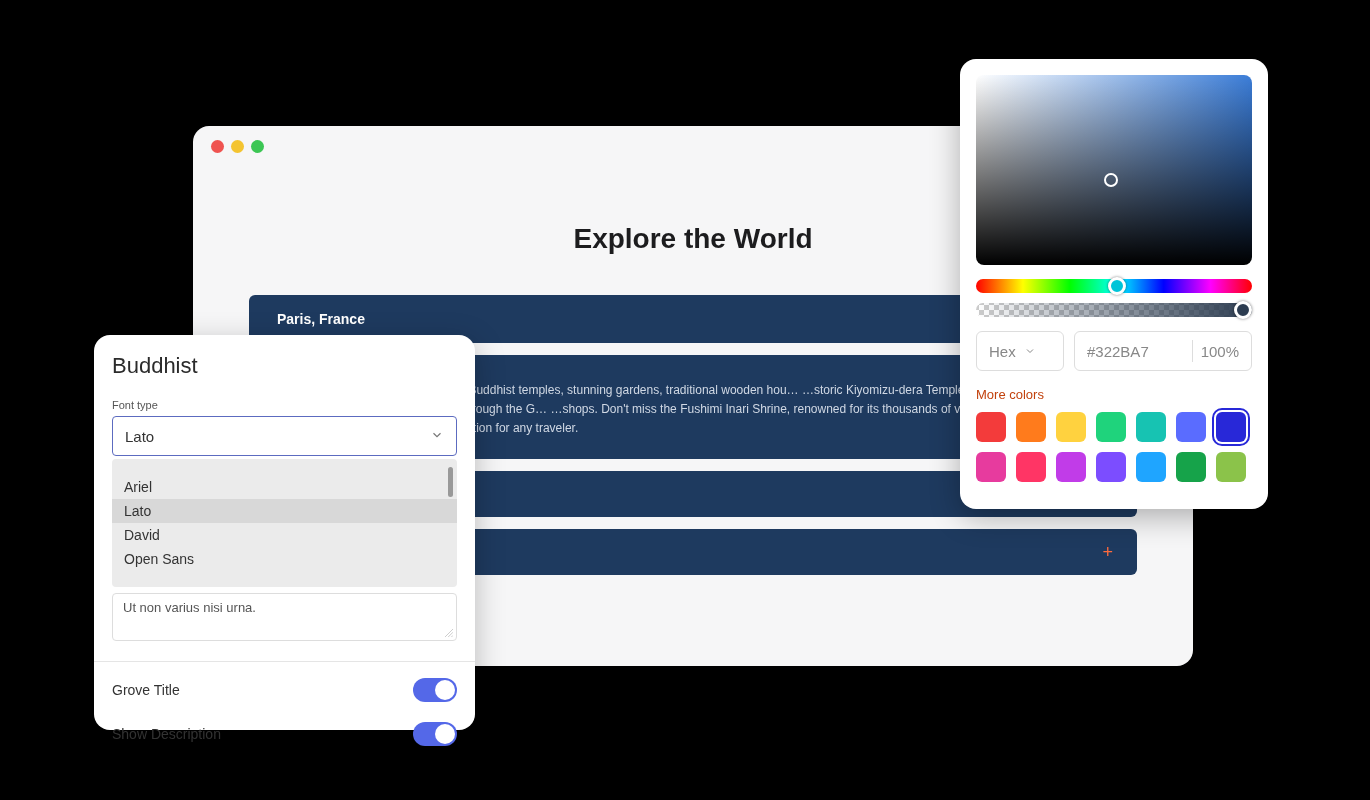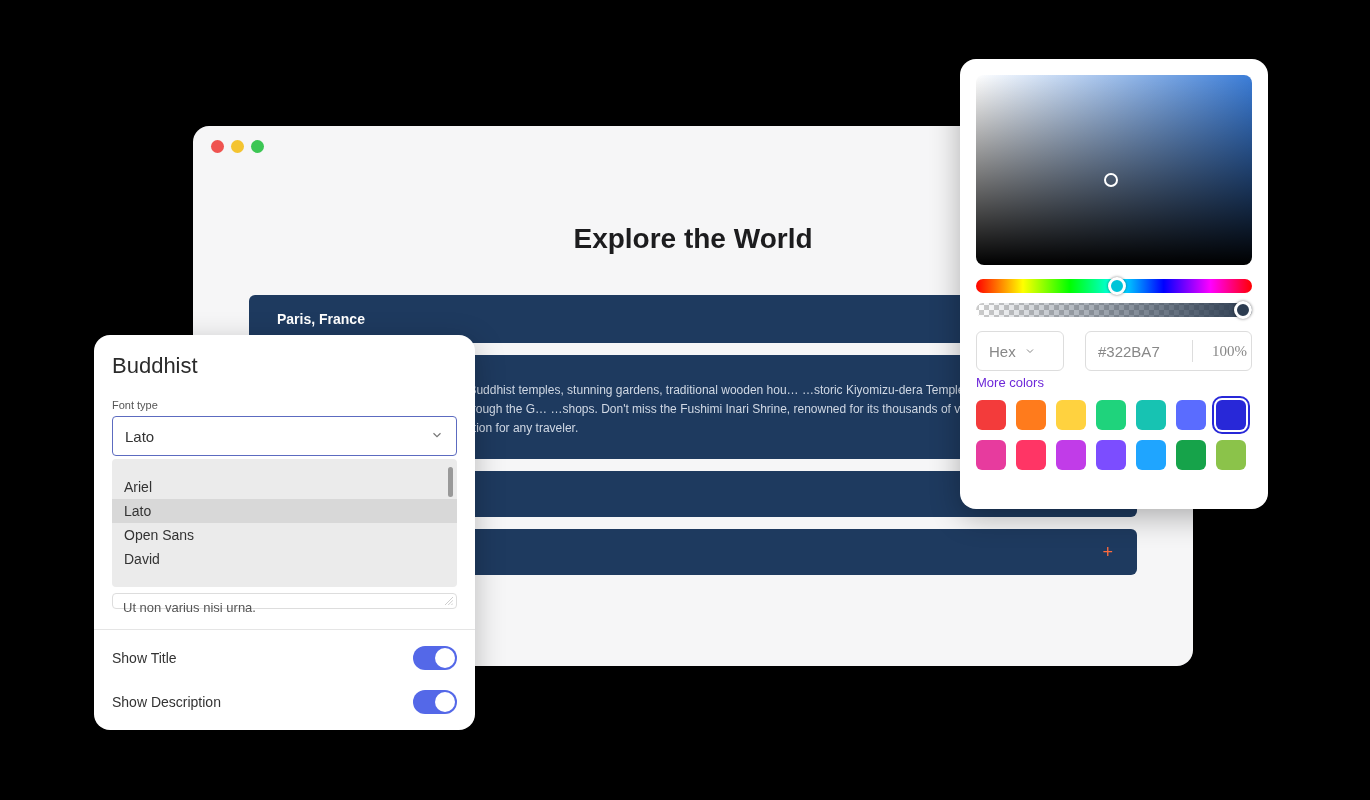--- a/index.html
+++ b/index.html
@@ -137,21 +137,21 @@
       position: absolute;
       right: 4px;
       top: 8px;
       width: 5px;
       height: 30px;
       background: #999;
       border-radius: 3px;
     }
     .textarea-field {
       width: 100%;
-      height: 16px;
+      height: 48px;
       border: 1px solid #ddd;
       border-radius: 4px;
       padding: 6px 10px;
       font-size: 13px;
       color: #555;
       margin-top: 6px;
       resize: none;
       position: relative;
     }
     .textarea-resize {
@@ -260,21 +260,21 @@
       top: -2px;
       width: 18px;
       height: 18px;
       border: 3px solid #fff;
       border-radius: 50%;
       background: #2c3c50;
       box-shadow: 0 0 3px rgba(0,0,0,0.5);
     }
     .color-inputs {
       display: flex;
-      gap: 21px;
+      gap: 10px;
       margin-top: 14px;
       justify-content: space-between;
     }
     .format-select {
       border: 1px solid #ddd;
       border-radius: 6px;
       height: 40px;
       padding: 0 12px;
       display: flex;
       align-items: center;
@@ -298,27 +298,26 @@
     .hex-sep {
       position: absolute;
       right: 58px;
       top: 8px;
       bottom: 8px;
       width: 1px;
       background: #ddd;
     }
     .hex-alpha {
       position: absolute;
-      right: 4px;
-      font-family: Liberation Serif, serif;
+      right: 12px;
     }
     .more-colors-label {
       font-size: 13px;
-      color: #6d28d9;
-      margin-top: 4px;
+      color: #c2410c;
+      margin-top: 16px;
       margin-bottom: 10px;
     }
     .swatch-grid {
       display: flex;
       flex-wrap: wrap;
       gap: 10px;
     }
     .swatch {
       width: 30px;
       height: 30px;
@@ -362,33 +361,33 @@
     <span>Lato</span>
     <span class="chevron">
       <svg width="14" height="14" viewBox="0 0 24 24" fill="none" stroke="currentColor" stroke-width="2">
           <path d="M6 9l6 6 6-6"></path>
         </svg>
     </span>
   </div>
   <div class="dropdown-list">
     <div class="dropdown-option">Ariel</div>
     <div class="dropdown-option selected">Lato</div>
+    <div class="dropdown-option">David</div>
     <div class="dropdown-option">Open Sans</div>
-    <div class="dropdown-option">David</div>
     <div class="dropdown-scrollbar"></div>
   </div>
   <div class="textarea-field">
     <span>Ut non varius nisi urna.</span>
     <svg class="textarea-resize" viewBox="0 0 10 10">
         <path d="M0 10 L10 0 M4 10 L10 4 M8 10 L10 8" stroke="#666" stroke-width="1"></path>
       </svg>
   </div>
   <div class="divider"></div>
   <div class="toggle-row">
-    <span class="toggle-label">Show Title</span>
+    <span class="toggle-label">Grove Title</span>
     <div class="toggle">
       <div class="toggle-knob"></div>
     </div>
   </div>
   <div class="toggle-row">
     <span class="toggle-label">Show Description</span>
     <div class="toggle">
       <div class="toggle-knob"></div>
     </div>
   </div>

